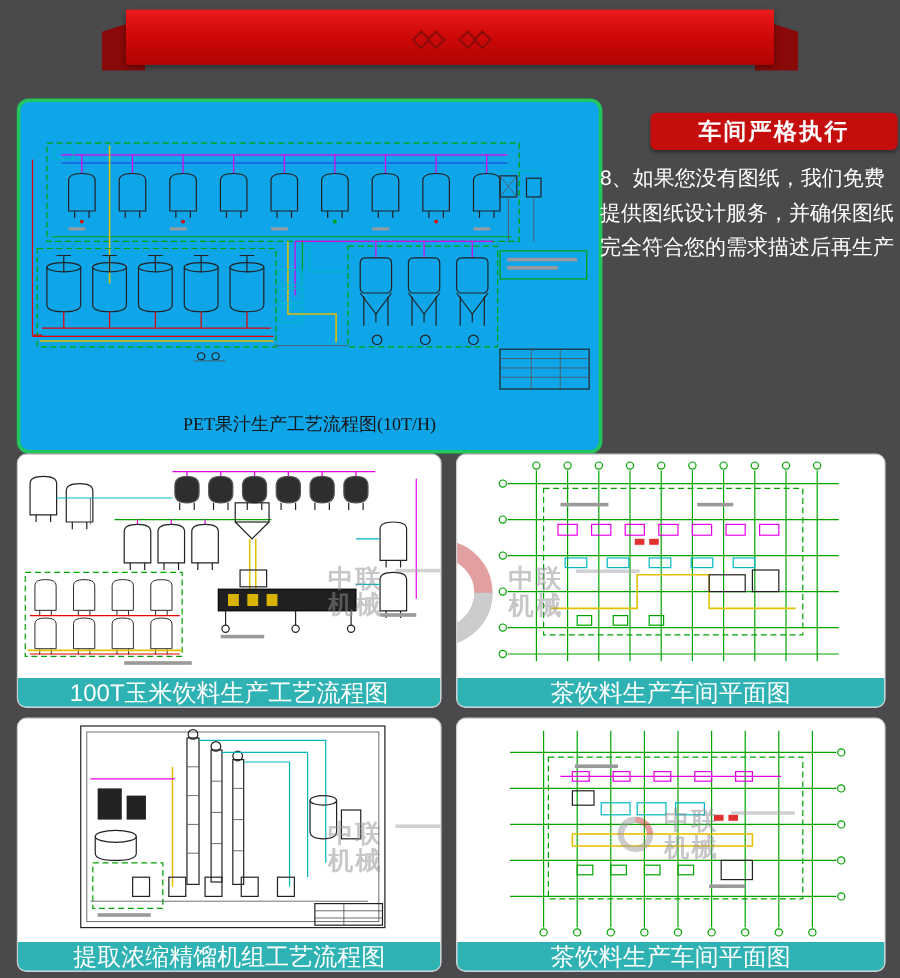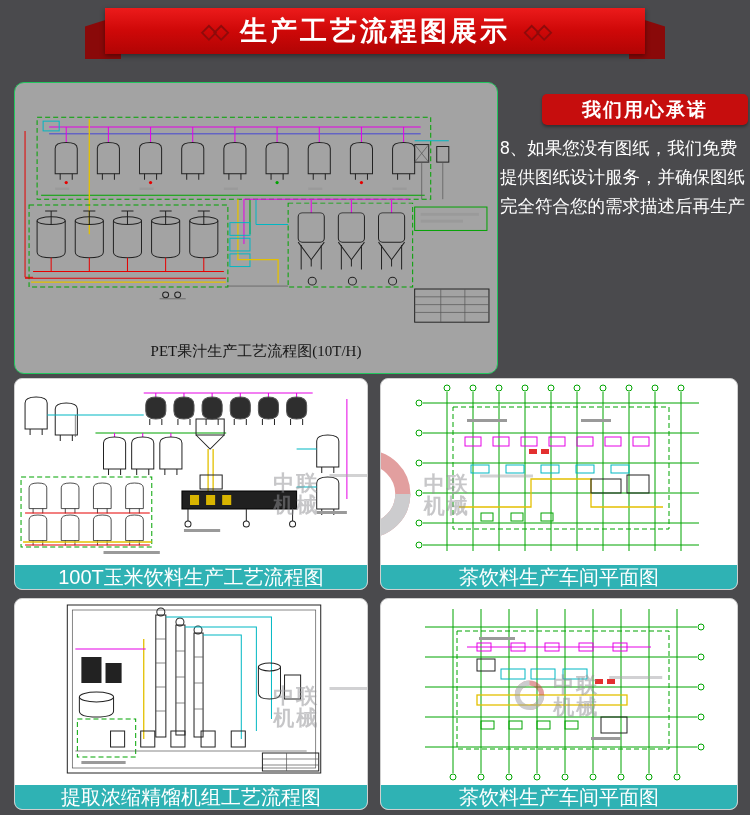--- a/index.html
+++ b/index.html
@@ -10,22 +10,22 @@
   .banner-wrap{position:absolute;top:8px;left:50%;transform:translateX(-50%);width:540px;height:46px;}
   .banner-end{position:absolute;width:36px;height:44px;background:#8a0909;top:7px;}
   .banner-end.left{left:-20px;clip-path:polygon(0 26%,100% 0,100% 100%,0 100%);}
   .banner-end.right{right:-20px;clip-path:polygon(0 0,100% 26%,100% 100%,0 100%);}
   .banner-body{position:absolute;inset:0;background:linear-gradient(180deg,#ec1b1b 0%,#cf0808 48%,#b10404 100%);
         display:flex;align-items:center;justify-content:center;gap:14px;box-shadow:0 2px 5px rgba(0,0,0,.4);}
   .banner-orn{color:#8e0b0b;font-size:20px;font-weight:bold;letter-spacing:-3px;}
   .banner-title{color:#fff;font-size:27px;font-weight:bold;letter-spacing:3px;}
 
   
-  .main-card{position:absolute;left:14px;top:82px;width:482px;height:290px;background:#a3a3a3;
-        border:1px solid #22c55e;border-radius:10px;overflow:hidden;}
+  .main-card{position:absolute;left:14px;top:82px;width:482px;height:290px;background:#0ea5e9;
+        border:3px solid #22c55e;border-radius:10px;overflow:hidden;}
   .main-card svg{position:absolute;left:0;top:3px;width:482px;height:244px;}
   .main-caption{position:absolute;left:0;right:0;bottom:12px;text-align:center;
         font-family:"Liberation Serif",serif;font-size:15px;color:#151515;}
 
   
   .promise-title{position:absolute;left:542px;top:94px;width:206px;height:31px;background:#c60d0d;
         border-radius:5px;color:#fff;font-size:19px;font-weight:bold;display:flex;align-items:center;
         justify-content:center;letter-spacing:2px;box-shadow:0 2px 3px rgba(0,0,0,.35);}
   .promise-text{position:absolute;left:500px;top:134px;width:248px;color:#fff;font-size:17.5px;line-height:29px;}
   .promise-text p{margin:0 0 2px 0;}
@@ -95,21 +95,20 @@
   </defs>
 </svg>
 
 <div class="page">
 
   <div class="banner-wrap">
     <div class="banner-end left"></div>
     <div class="banner-end right"></div>
     <div class="banner-body">
       <span class="banner-orn">◇◇</span>
-      <span class="banner-title">生产工艺流程图展示</span>
       <span class="banner-orn">◇◇</span>
     </div>
   </div>
 
   <div class="main-card">
     <svg viewBox="0 0 480 250" preserveAspectRatio="none">
 
       <line x1="10" y1="46" x2="10" y2="196" class="s-red"></line>
         <line x1="10" y1="196" x2="18" y2="196" class="s-red"></line>
 
@@ -210,21 +209,21 @@
         <line x1="398" y1="216" x2="472" y2="216" class="s-thin"></line>
           <line x1="398" y1="224" x2="472" y2="224" class="s-thin"></line>
           <line x1="398" y1="232" x2="472" y2="232" class="s-thin"></line>
         <line x1="424" y1="208" x2="424" y2="242" class="s-thin"></line>
           <line x1="448" y1="208" x2="448" y2="242" class="s-thin"></line>
       </g>
     </svg>
     <div class="main-caption">PET果汁生产工艺流程图(10T/H)</div>
   </div>
 
-  <div class="promise-title">我们用心承诺</div>
+  <div class="promise-title">车间严格执行</div>
   <div class="promise-text">
     <p>8、如果您没有图纸，我们免费提供图纸设计服务，并确保图纸完全符合您的需求描述后再生产</p>
   </div>
 
   <div class="card" id="card1">
     <div class="img">
       <svg viewBox="0 0 350 186" preserveAspectRatio="none">
         <path d="M128,14 H296" class="s-mag"></path>
         <line x1="140" y1="14" x2="140" y2="18" class="s-mag"></line>
           <line x1="168" y1="14" x2="168" y2="18" class="s-mag"></line>

